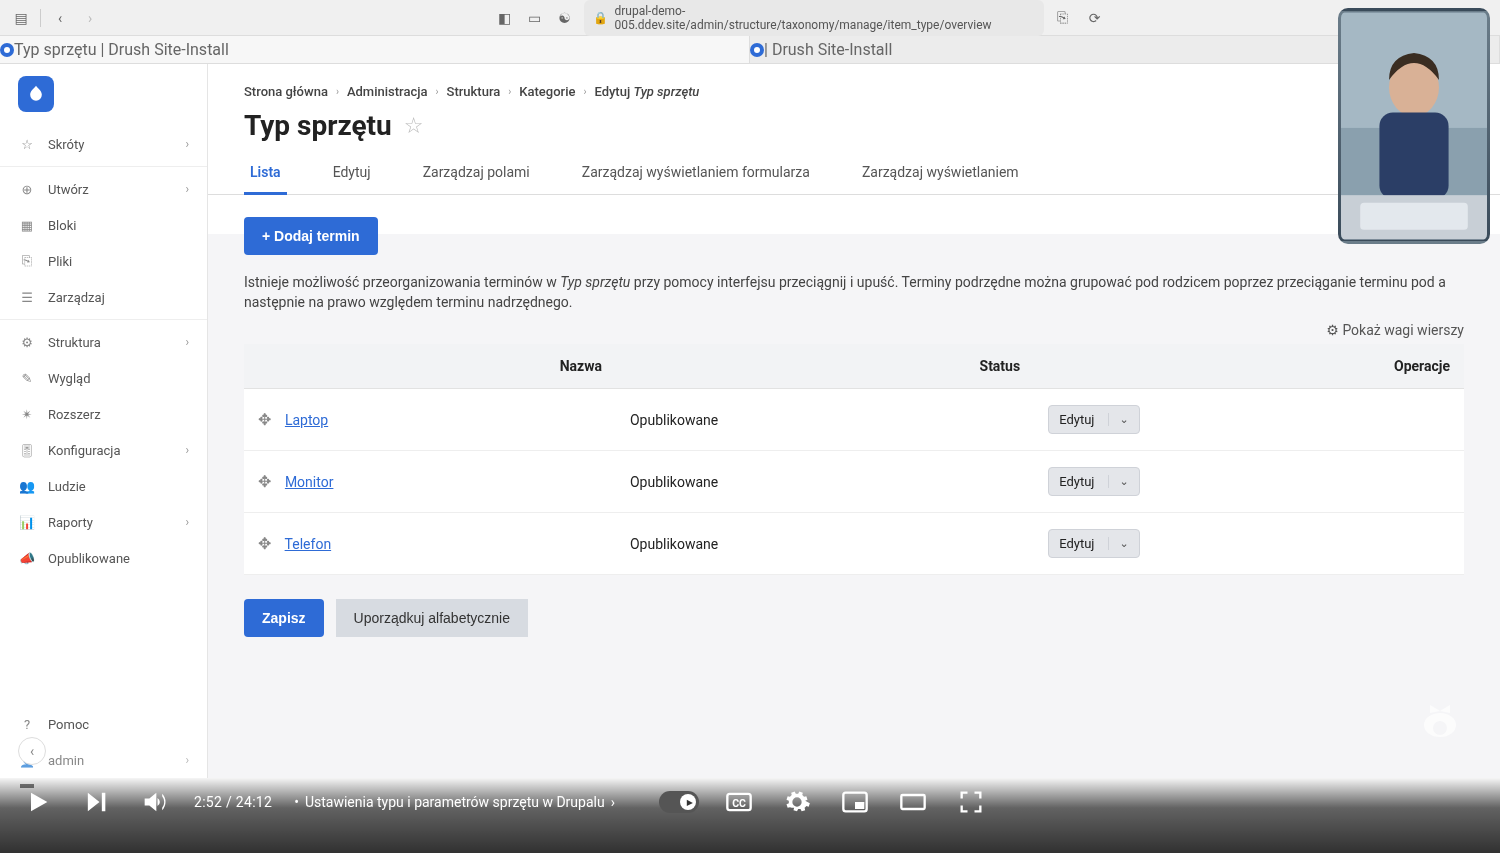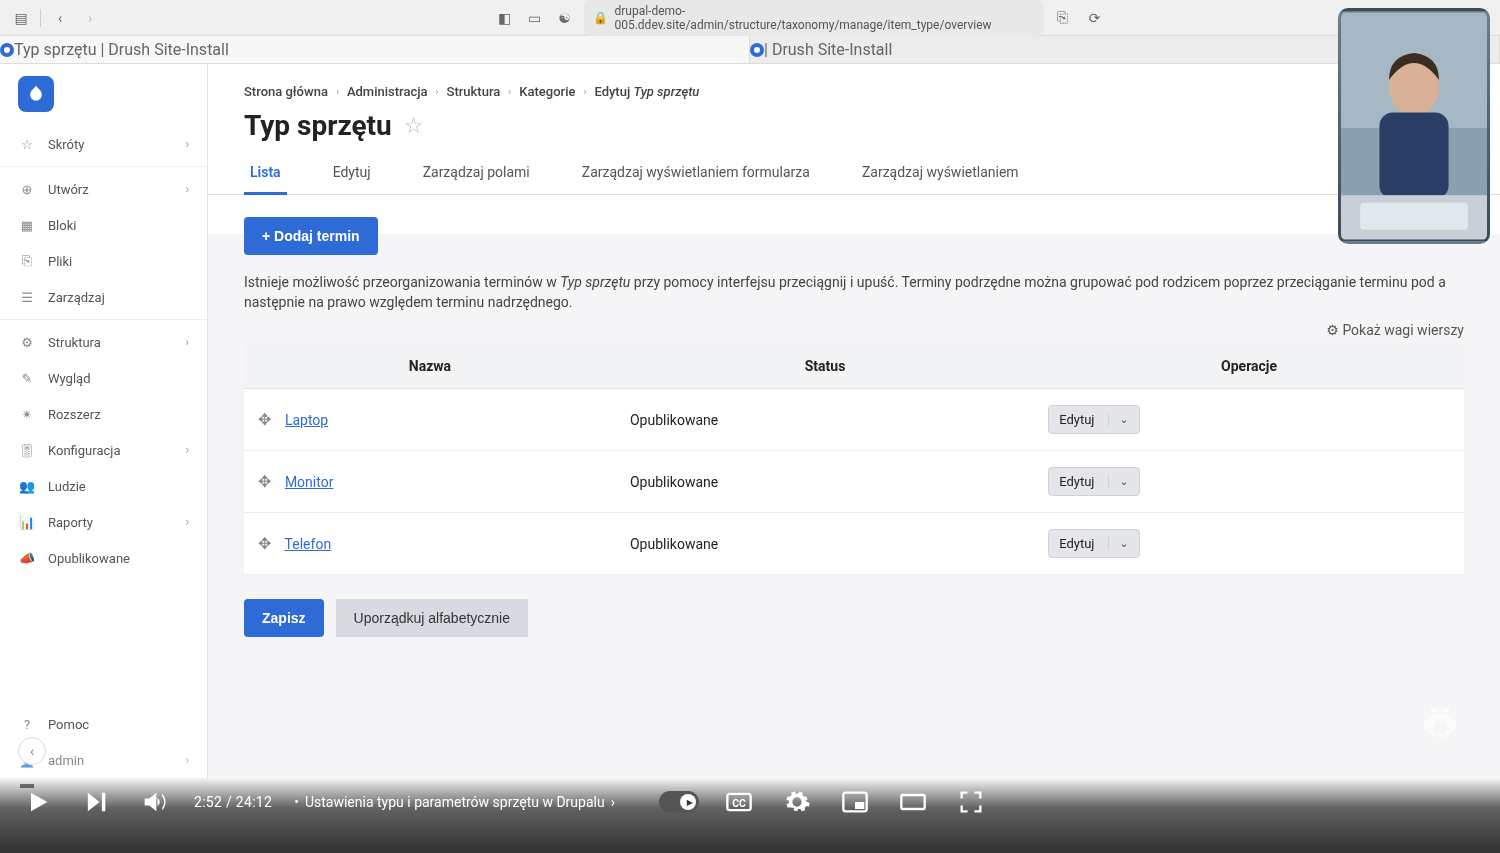--- a/index.html
+++ b/index.html
@@ -207,21 +207,21 @@
   color: #555;
   margin: 10px 0 6px;
 }
 
 table {
   width: 100%;
   border-collapse: collapse;
   background: #fff;
 }
 thead th {
-  text-align: center;
+  text-align: right;
   background: #f2f3f5;
   padding: 14px 14px;
   font-size: 14px;
   font-weight: 700;
   border-bottom: 1px solid #e2e2e2;
 }
 tbody td {
   padding: 16px 14px;
   border-bottom: 1px solid #eee;
   font-size: 14px;

